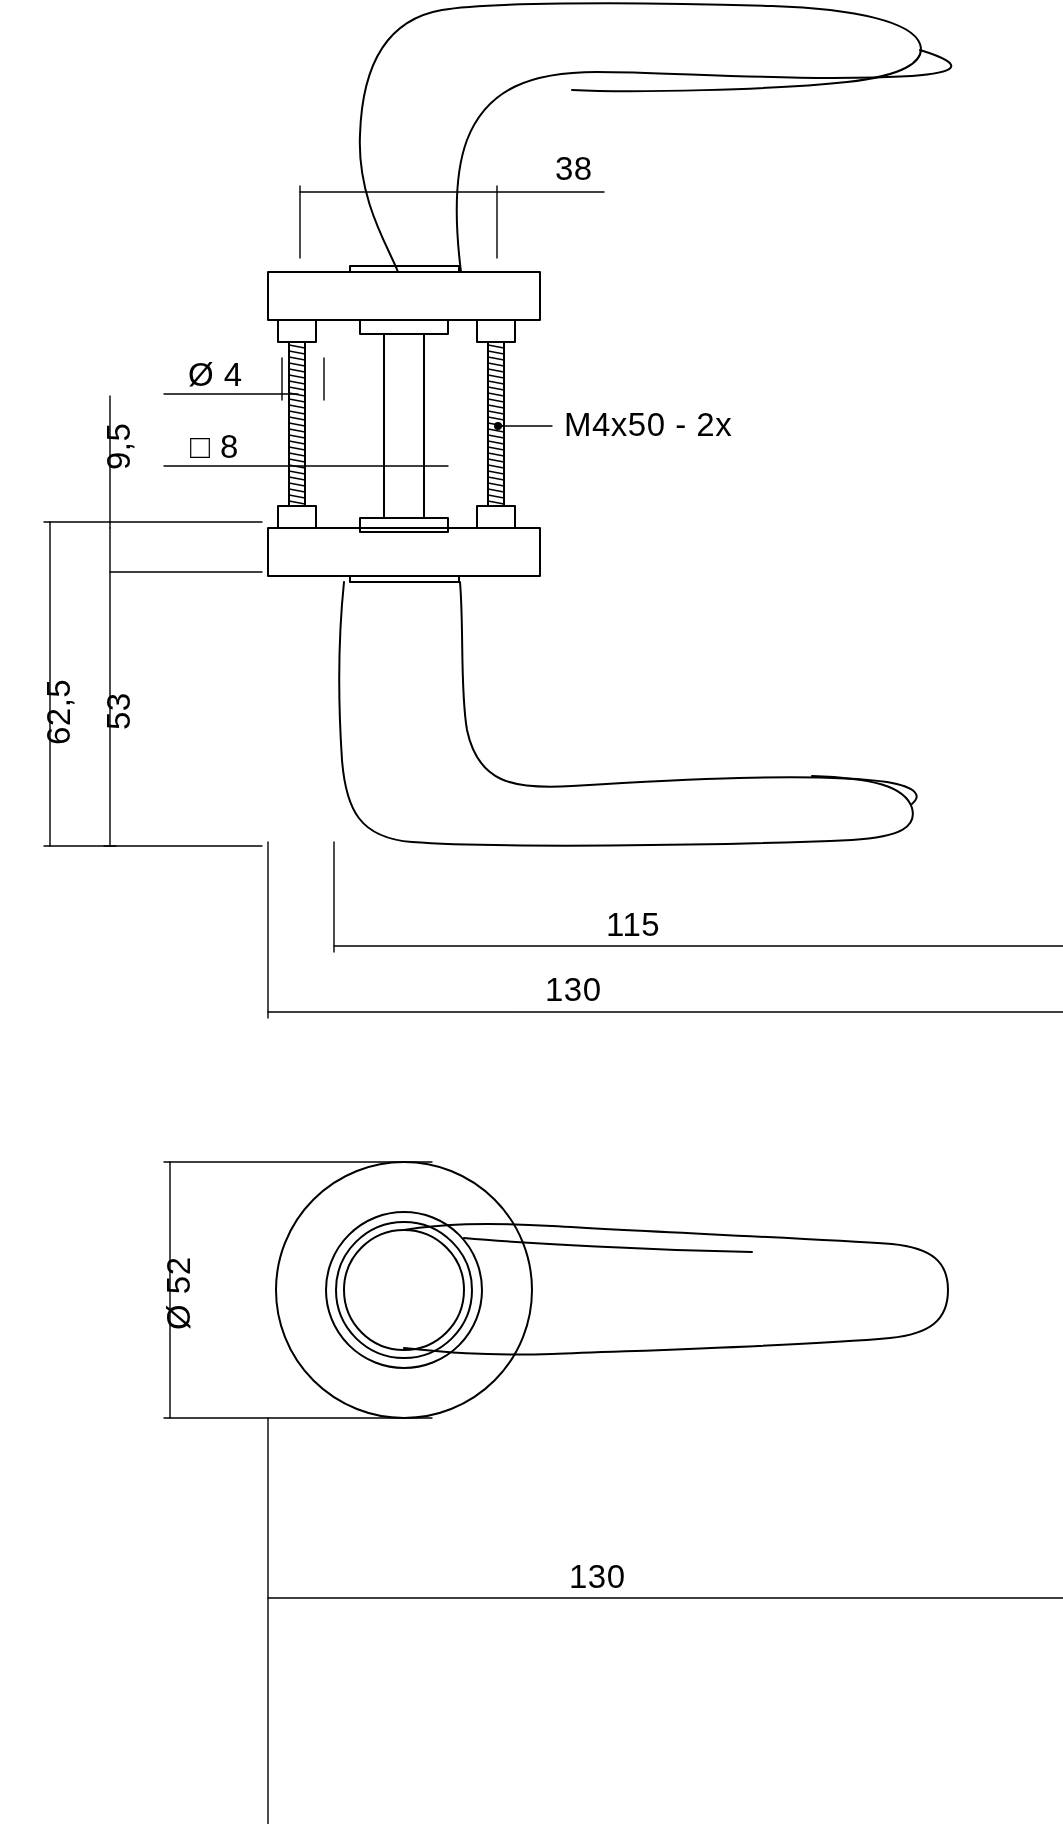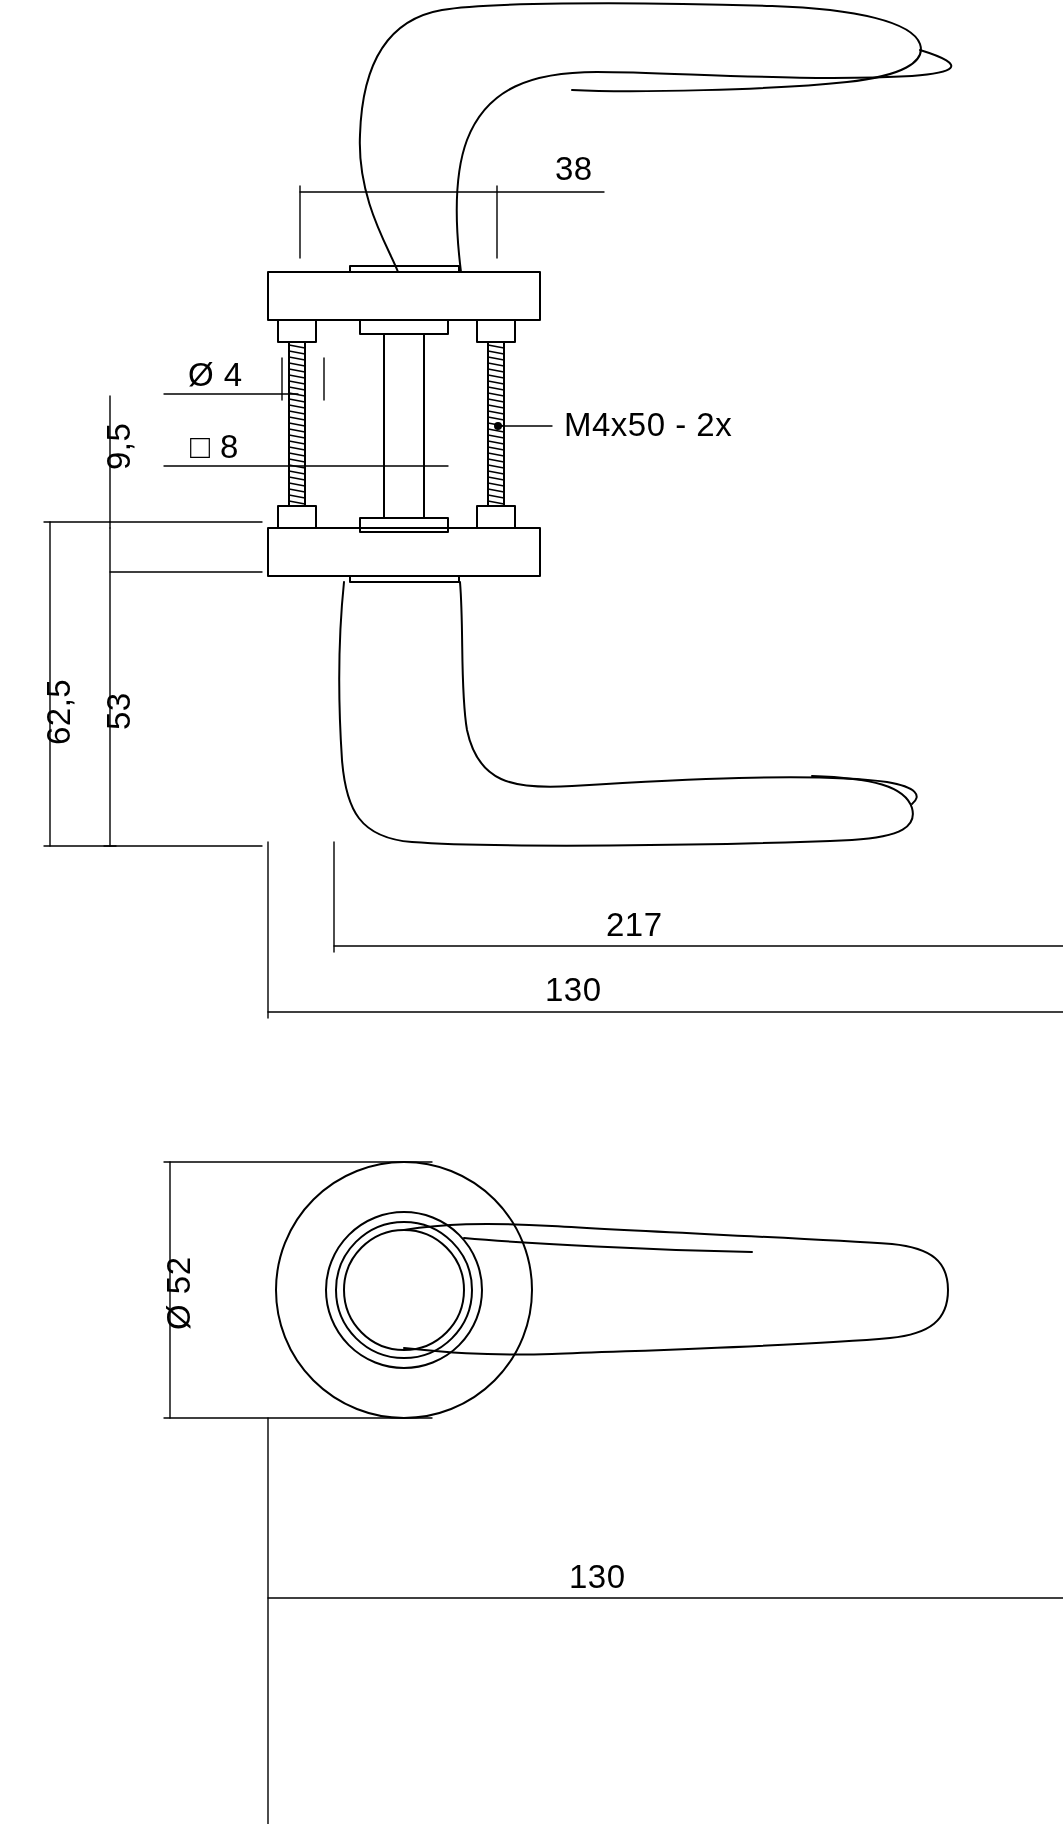--- a/index.html
+++ b/index.html
@@ -215,21 +215,21 @@
 <div class="dimlabel" style="left:178px;top:430px;">□ 8</div>
 
 <div class="dimlabel" style="left:552px;top:408px;">M4x50 - 2x</div>
 
 <div class="dimlabel rot" style="left:90px;top:470px;">9,5</div>
 
 <div class="dimlabel rot" style="left:30px;top:745px;">62,5</div>
 
 <div class="dimlabel rot" style="left:90px;top:730px;">53</div>
 
-<div class="dimlabel" style="left:594px;top:908px;">217</div>
+<div class="dimlabel" style="left:594px;top:908px;">115</div>
 
 <div class="dimlabel" style="left:533px;top:973px;">130</div>
 
 <div class="dimlabel rot" style="left:150px;top:1330px;">Ø 52</div>
 
 <div class="dimlabel" style="left:557px;top:1560px;">130</div>
 
 </div>
 
 </body></html>

